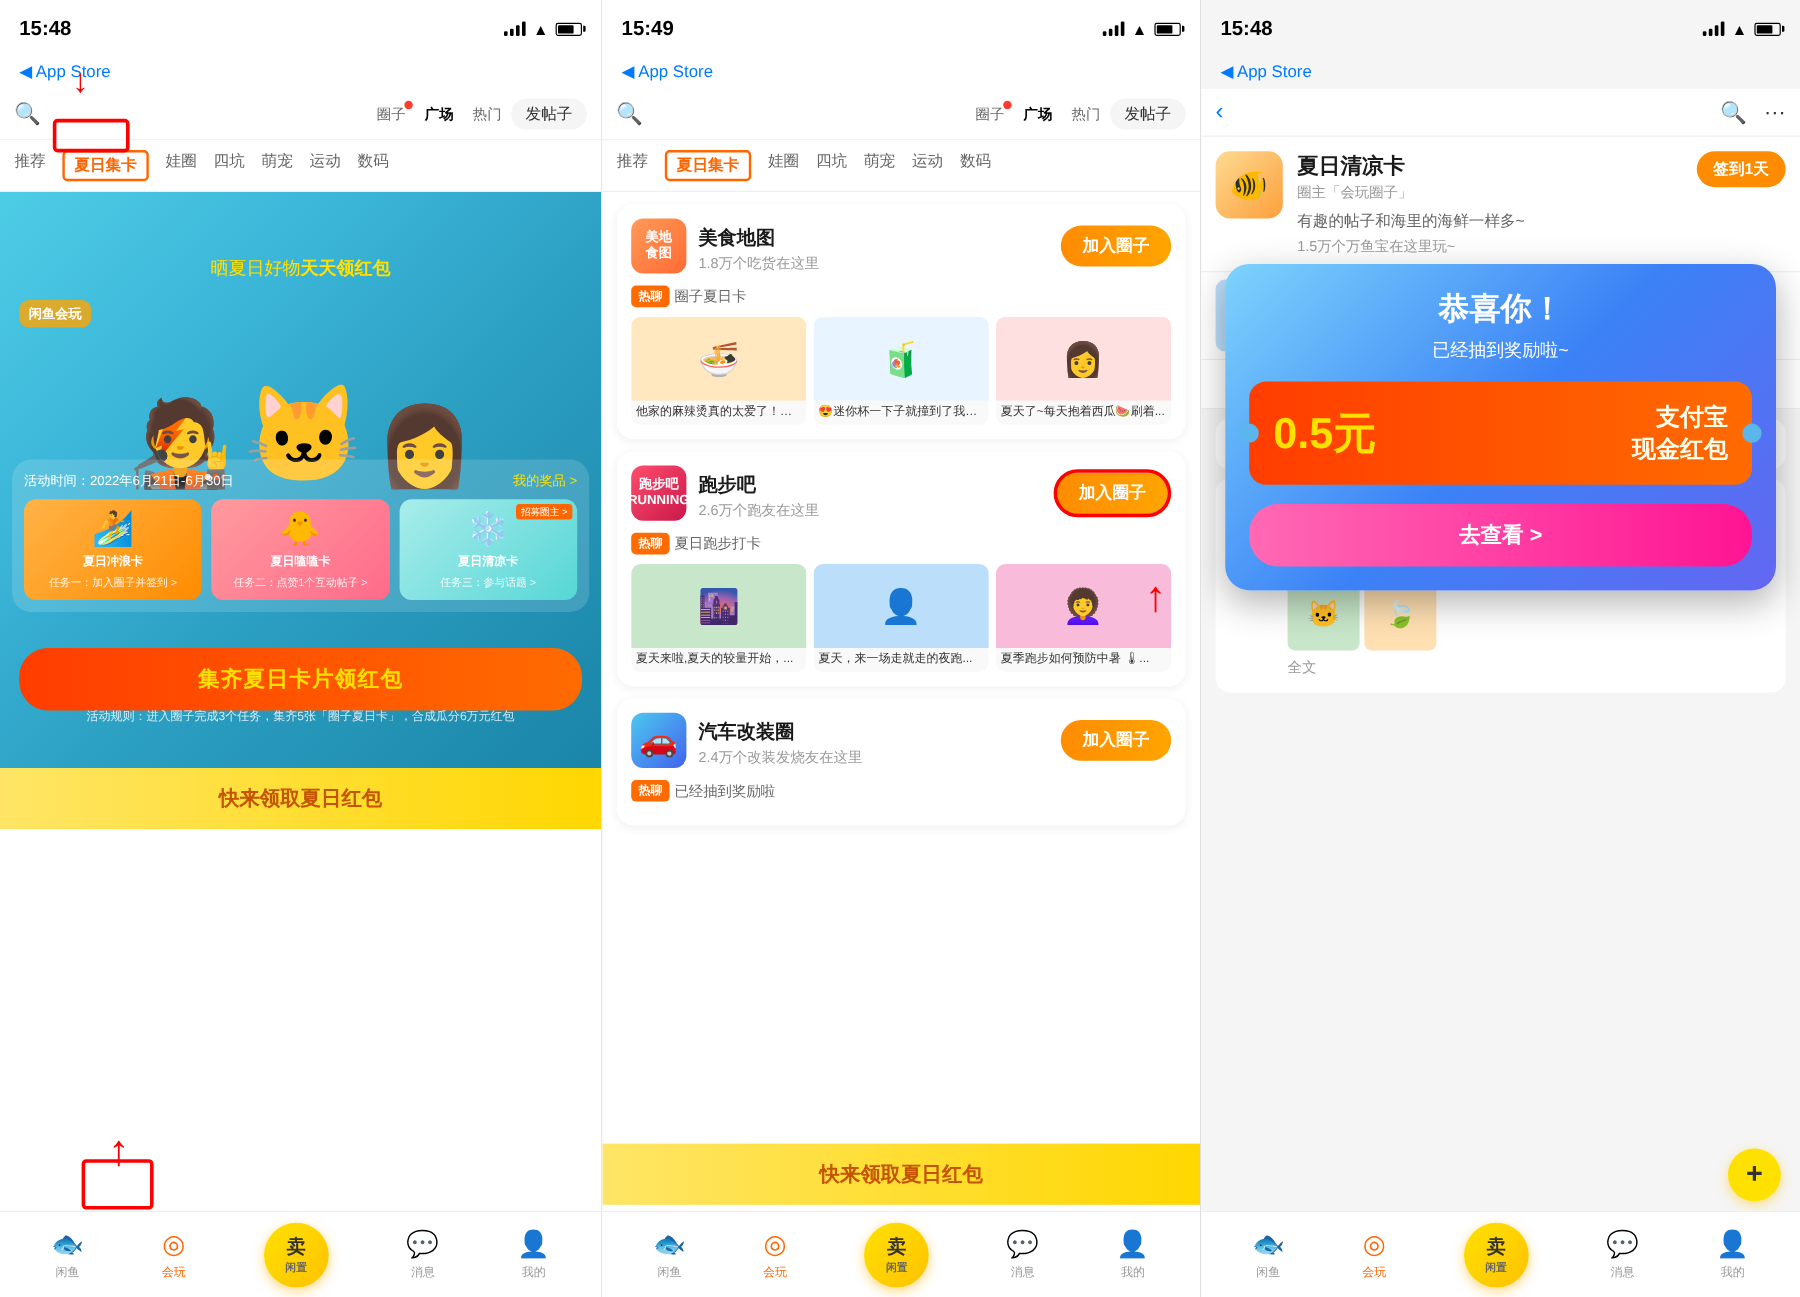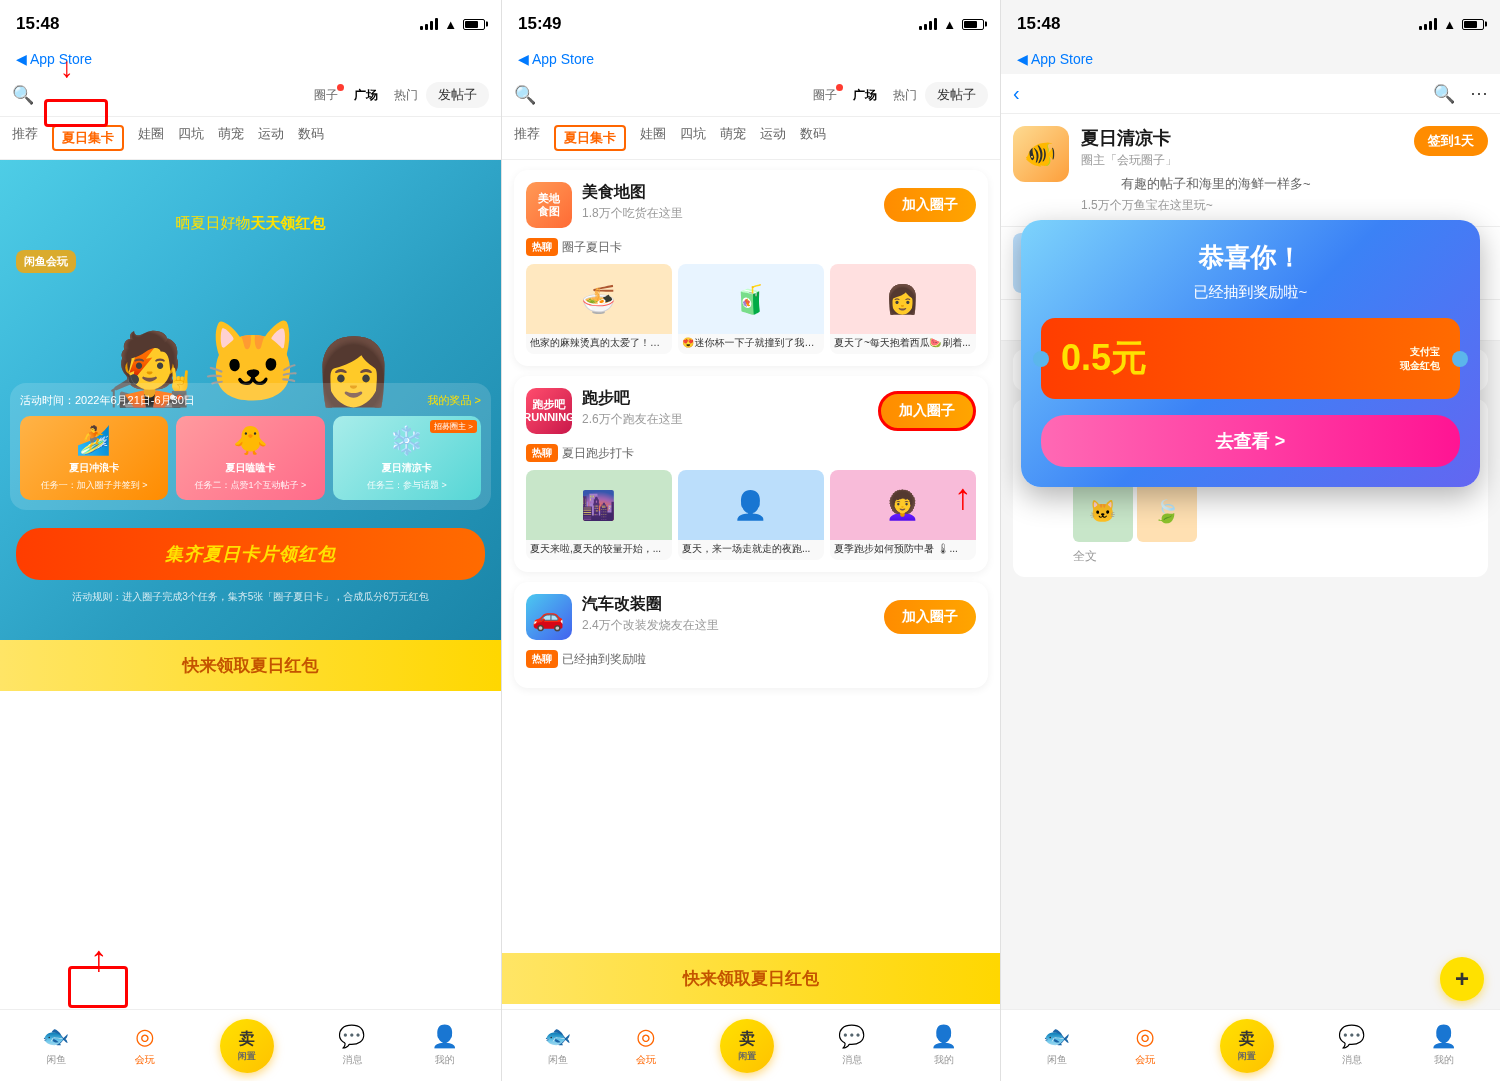--- a/index.html
+++ b/index.html
@@ -262,32 +262,31 @@
     }
     .task-card-1 { background: linear-gradient(135deg, #ffb347, #ff8c00); }
     .task-card-2 { background: linear-gradient(135deg, #ff9a9e, #ff6b8a); }
     .task-card-3 { background: linear-gradient(135deg, #a8edea, #56d6d6); }
     .task-icon { font-size: 28px; }
     .task-label { font-size: 10px; color: #fff; text-align: center; font-weight: 600; }
 
     
     .red-envelope-btn {
       position: absolute;
-      bottom: 60px;
+      bottom: 48px;
       left: 16px;
       right: 16px;
       background: linear-gradient(90deg, #ff3d00, #ff6b00);
       border-radius: 24px;
       padding: 14px;
       text-align: center;
       color: #ffe100;
       font-size: 18px;
       font-weight: 900;
       letter-spacing: 1px;
-      font-style: italic;
     }
     .activity-rule {
       position: absolute;
       bottom: 36px;
       left: 0;
       right: 0;
       text-align: center;
       font-size: 10px;
       color: rgba(255,255,255,0.8);
       padding: 0 12px;
@@ -346,21 +345,21 @@
       box-shadow: 0 2px 8px rgba(0,0,0,0.06);
     }
     .community-header {
       display: flex;
       align-items: center;
       justify-content: space-between;
       margin-bottom: 10px;
     }
     .community-info {
       display: flex;
-      align-items: flex-start;
+      align-items: flex-end;
       gap: 10px;
     }
     .community-logo {
       width: 46px;
       height: 46px;
       border-radius: 10px;
       display: flex;
       align-items: center;
       justify-content: center;
       font-size: 20px;
@@ -455,21 +454,21 @@
       background: linear-gradient(135deg, #fddb92, #fd9f3b);
       display: flex;
       align-items: center;
       justify-content: center;
       font-size: 26px;
       flex-shrink: 0;
     }
     .group-info { flex: 1; }
     .group-name { font-size: 18px; font-weight: 800; color: #1a1a1a; }
     .group-master { font-size: 12px; color: #999; margin-top: 2px; }
-    .group-desc { font-size: 13px; color: #666; margin-top: 6px; margin-left: 40px; }
+    .group-desc { font-size: 13px; color: #666; margin-top: 6px; }
     .group-members-info { font-size: 12px; color: #999; margin-top: 4px; }
     .check-in-btn {
       background: #ff8c00;
       color: #fff;
       border: none;
       border-radius: 16px;
       padding: 6px 14px;
       font-size: 13px;
       font-weight: 700;
       flex-shrink: 0;
@@ -519,21 +518,21 @@
       border-radius: 50%;
       top: 50%;
       transform: translateY(-50%);
     }
     .prize-card::before { left: -8px; }
     .prize-card::after { right: -8px; }
     .prize-amount { font-size: 36px; font-weight: 900; color: #ffe100; }
     .prize-type {
       text-align: right;
       color: #ffe;
-      font-size: 10px;
+      font-size: 20px;
       font-weight: 700;
     }
     .check-prize-btn {
       background: linear-gradient(90deg, #ff69b4, #ff1493);
       border: none;
       border-radius: 24px;
       padding: 14px;
       width: 100%;
       color: #fff;
       font-size: 18px;

